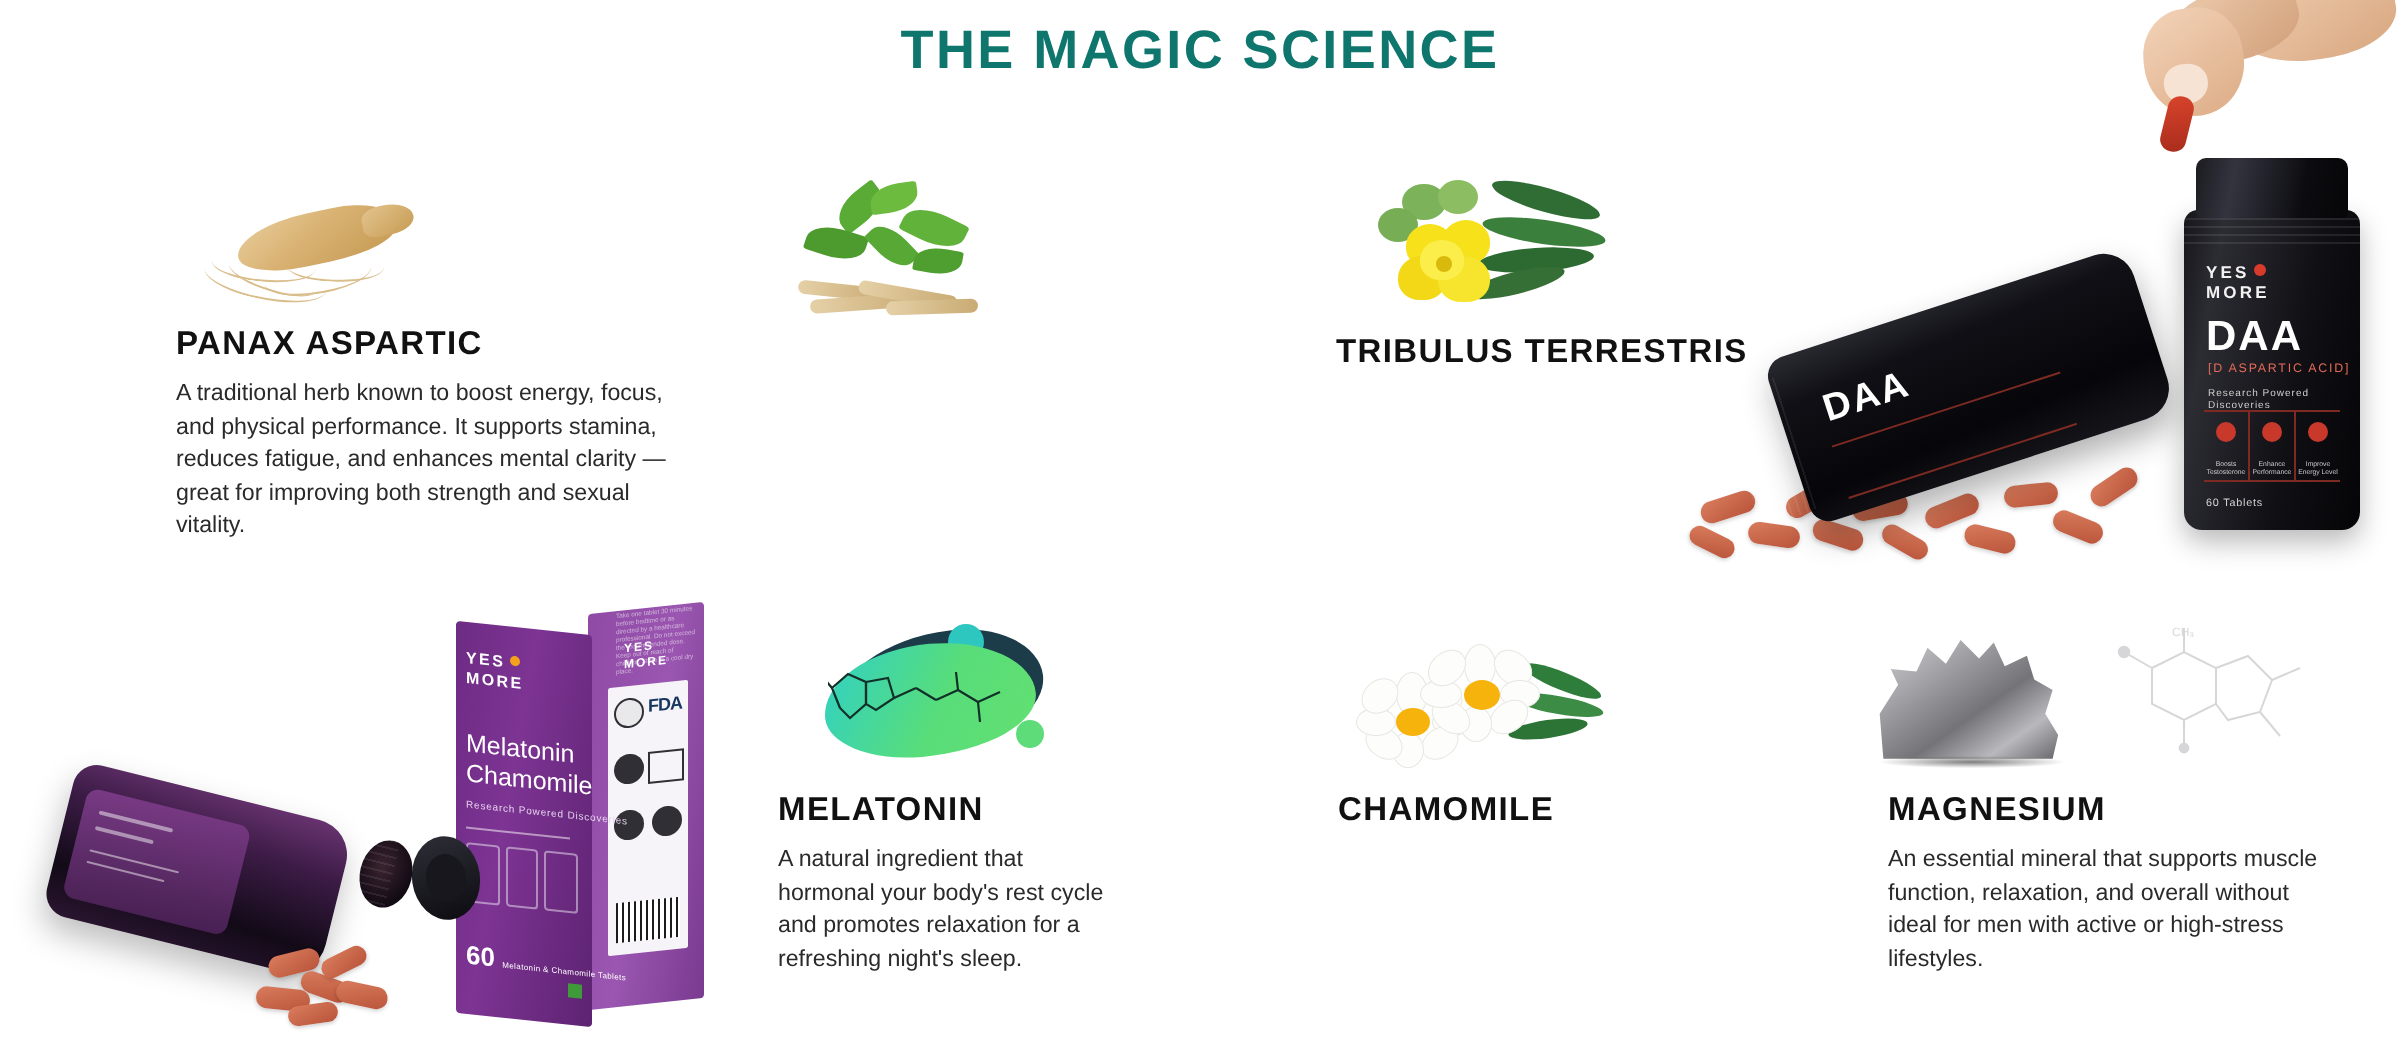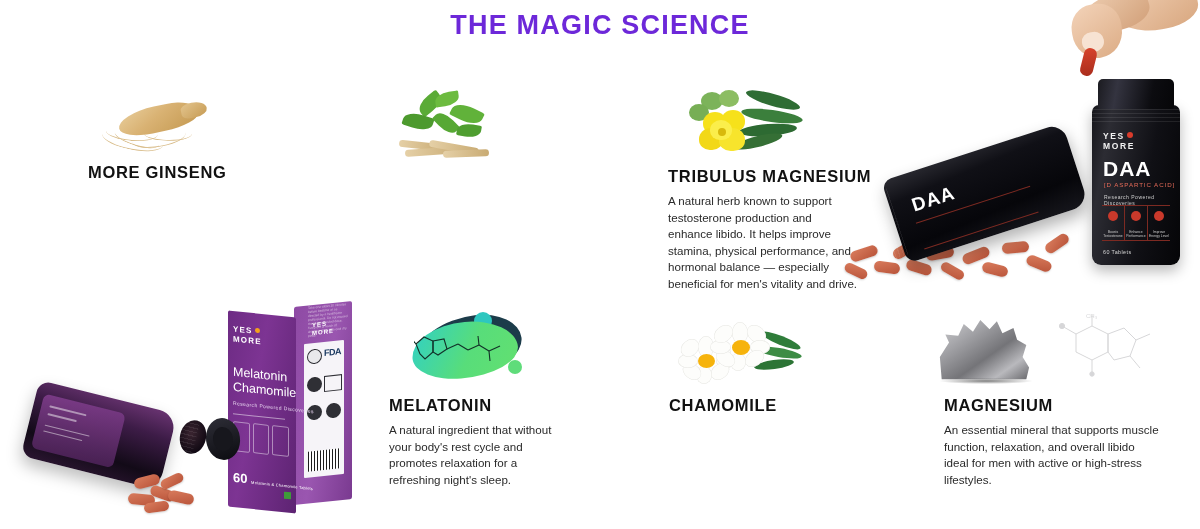--- a/index.html
+++ b/index.html
@@ -11,21 +11,21 @@
     overflow:hidden;
     position:relative;
   }
   #page{position:relative;width:1200px;height:529px;}
 
   
   .page-title{
     position:absolute;left:0;top:10px;width:1200px;
     text-align:center;
     font-size:27px;font-weight:bold;letter-spacing:1.2px;
-    color:#6d28d9;
+    color:#0f766e;
   }
 
   
   .ingredient{position:absolute;}
   .ing-title{
     font-size:16.5px;font-weight:bold;letter-spacing:.7px;
     color:#111;margin:0 0 7px 0;white-space:nowrap;
   }
   .ing-desc{
     font-size:11.6px;line-height:16.6px;color:#2a2a2a;margin:0;
@@ -567,38 +567,38 @@
     </div>
     <div class="pill" style="left:124px;top:96px;width:26px;height:11px;transform:rotate(-14deg);"></div>
     <div class="pill" style="left:140px;top:108px;width:25px;height:11px;transform:rotate(20deg);"></div>
     <div class="pill" style="left:118px;top:114px;width:27px;height:11px;transform:rotate(6deg);"></div>
     <div class="pill" style="left:150px;top:96px;width:24px;height:10px;transform:rotate(-26deg);"></div>
     <div class="pill" style="left:158px;top:112px;width:26px;height:11px;transform:rotate(12deg);"></div>
     <div class="pill" style="left:134px;top:122px;width:25px;height:10px;transform:rotate(-8deg);"></div>
   </div>
 
   <div class="ingredient" id="ing-ginseng">
-    <div class="ing-title">MORE GINSENG</div>
+    <div class="ing-title">PANAX ASPARTIC</div>
+    <div class="ing-desc">A traditional herb known to boost energy, focus, and physical performance. It supports stamina, reduces fatigue, and enhances mental clarity — great for improving both strength and sexual vitality.</div>
   </div>
 
   <div class="ingredient" id="ing-ashwagandha">
   </div>
 
   <div class="ingredient" id="ing-tribulus">
-    <div class="ing-title">TRIBULUS MAGNESIUM</div>
-    <div class="ing-desc">A natural herb known to support testosterone production and enhance libido. It helps improve stamina, physical performance, and hormonal balance — especially beneficial for men's vitality and drive.</div>
+    <div class="ing-title">TRIBULUS TERRESTRIS</div>
   </div>
 
   <div class="ingredient" id="ing-melatonin">
     <div class="ing-title">MELATONIN</div>
-    <div class="ing-desc">A natural ingredient that without your body's rest cycle and promotes relaxation for a refreshing night's sleep.</div>
+    <div class="ing-desc">A natural ingredient that hormonal your body's rest cycle and promotes relaxation for a refreshing night's sleep.</div>
   </div>
 
   <div class="ingredient" id="ing-chamomile">
     <div class="ing-title">CHAMOMILE</div>
   </div>
 
   <div class="ingredient" id="ing-magnesium">
     <div class="ing-title">MAGNESIUM</div>
-    <div class="ing-desc">An essential mineral that supports muscle function, relaxation, and overall libido ideal for men with active or high-stress lifestyles.</div>
+    <div class="ing-desc">An essential mineral that supports muscle function, relaxation, and overall without ideal for men with active or high-stress lifestyles.</div>
   </div>
 
 </div>
 
 </body></html>

